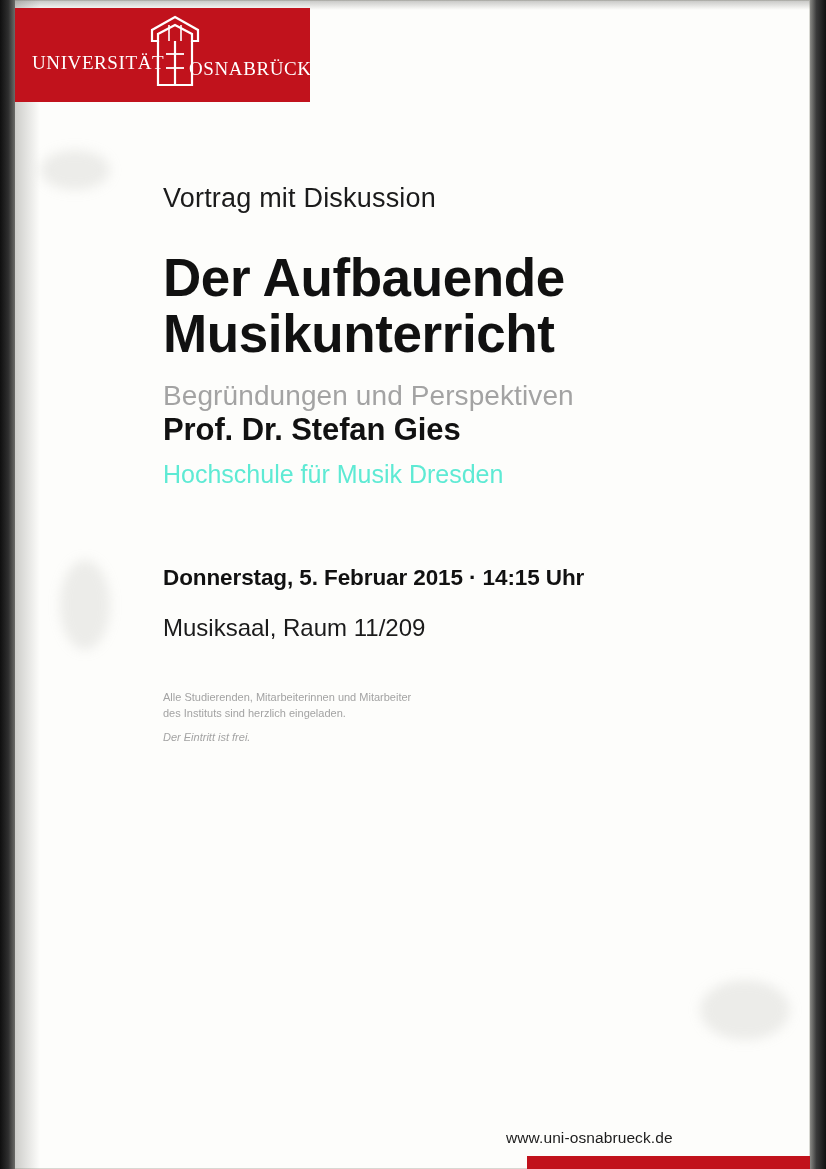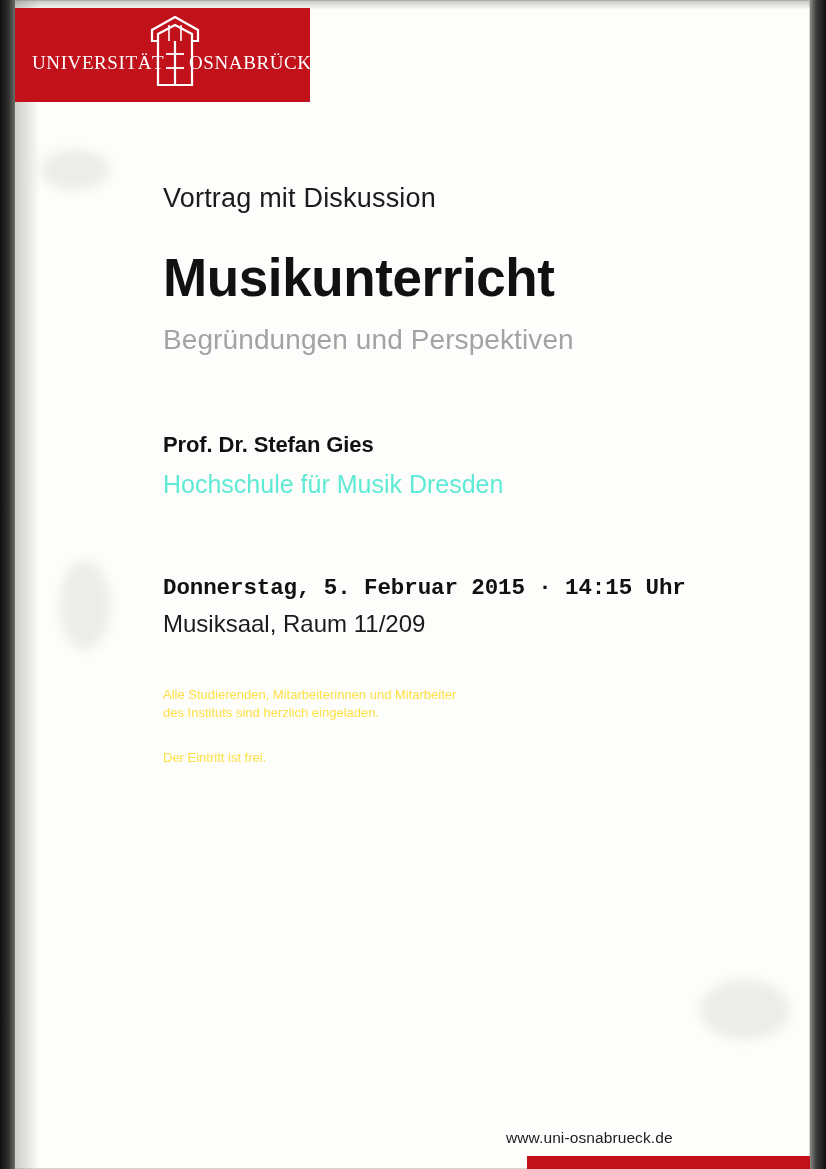--- a/index.html
+++ b/index.html
@@ -79,21 +79,21 @@
     top: 44px;
     color: #fff;
     font-size: 19px;
     letter-spacing: .6px;
     font-family: "Liberation Serif", serif;
     white-space: nowrap;
   }
   .logo-banner .city-word {
     position: absolute;
     left: 175px;
-    top: 44px;
+    top: 50px;
     color: #fff;
     font-size: 19px;
     letter-spacing: .6px;
     font-family: "Liberation Serif", serif;
     white-space: nowrap;
   }
   
   .crest {
     position: absolute;
     left: 132px;
@@ -124,56 +124,54 @@
     margin-top: 36px;
   }
   .title .l2 { display: block; }
   .subtitle {
     font-size: 28px;
     color: #a3a3a3;
     margin-top: 18px;
     letter-spacing: .1px;
   }
   .speaker {
-    font-size: 22px;
+    font-size: 31px;
     font-weight: bold;
     color: #111;
-    margin-top: 76px;
     letter-spacing: -.1px;
   }
   .affiliation {
     font-size: 25px;
     color: #5eead4;
     margin-top: 12px;
   }
   .when {
     font-size: 22.5px;
     font-weight: bold;
     color: #111;
     margin-top: 76px;
     letter-spacing: -.1px;
-    font-family: Liberation Mono, monospace;
   }
   .where1 {
     font-size: 24px;
     color: #1b1b1b;
     margin-top: 11px;
   }
   .where2 {
     font-size: 24px;
     color: #1b1b1b;
-    margin-top: 9px;
+    margin-top: 23px;
   }
   .note {
-    font-size: 13px;
-    color: #fde047;
+    font-size: 11px;
+    color: #a3a3a3;
     margin-top: 48px;
     line-height: 1.42;
   }
-  .note .n3 { margin-top: 26px; }
+  .note .n3 { margin-top: 9px; font-style: italic; }
 
   
   .url {
     position: absolute;
     left: 506px;
     top: 1129px;
     font-size: 15.5px;
     color: #1c1c1c;
     letter-spacing: .1px;
   }
@@ -220,20 +218,21 @@
       <path d="M20 40 L38 40" fill="none" stroke="#ffffff" stroke-width="1.8"></path>
       <path d="M20 54 L38 54" fill="none" stroke="#ffffff" stroke-width="1.8"></path>
       <path d="M23 11 L23 27 M35 11 L35 27" fill="none" stroke="#ffffff" stroke-width="1.6"></path>
     </svg>
   </div>
 
   <div class="content">
     <div class="kicker">Vortrag mit Diskussion</div>
 
     <div class="title">
+      <span class="l1">Der Aufbauende</span>
       <span class="l2">Musikunterricht</span>
     </div>
 
     <div class="subtitle">Begründungen und Perspektiven</div>
 
     <div class="speaker">Prof. Dr. Stefan Gies</div>
     <div class="affiliation">Hochschule für Musik Dresden</div>
 
     <div class="when">Donnerstag, 5. Februar 2015 · 14:15 Uhr</div>
     <div class="where2">Musiksaal, Raum 11/209</div>

